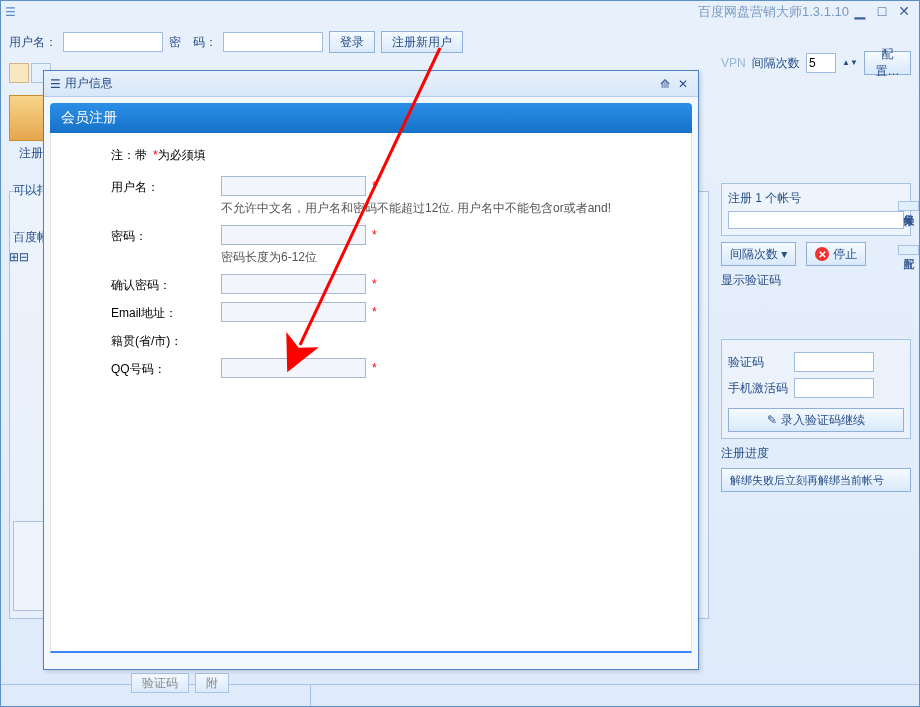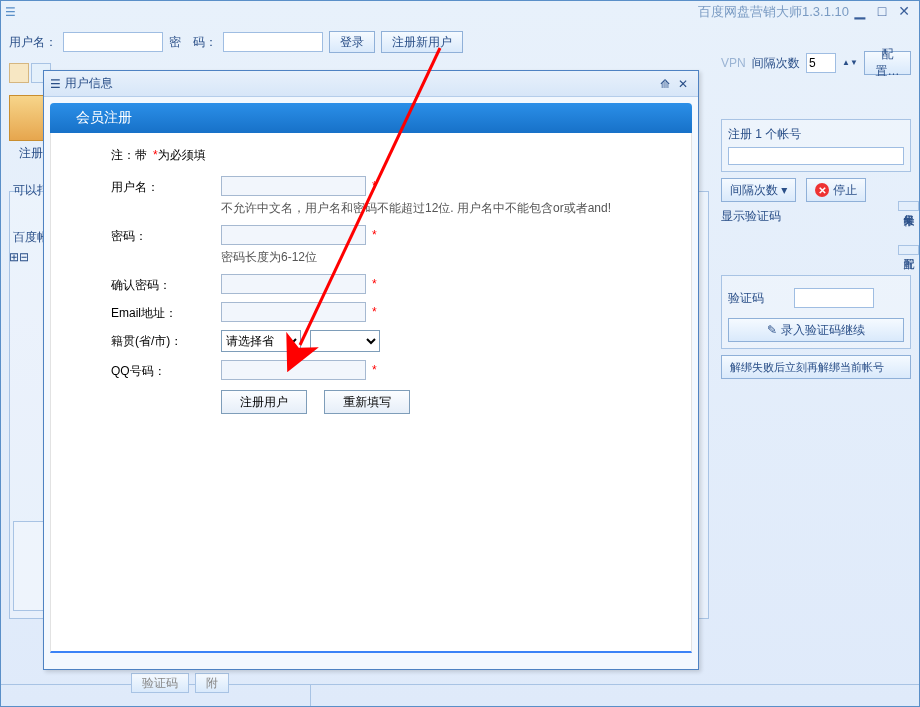--- a/index.html
+++ b/index.html
@@ -58,21 +58,21 @@
   display:flex; align-items:center; padding:0 6px; color:#2a4f88; font-size:13px;
   border-bottom:1px solid #b5cdea;
 }
 .dialog-title .sp { flex:1; }
 .dialog-title .x { width:18px; text-align:center; color:#2a4f88; cursor:default; }
 
 .dialog-body { padding: 6px; }
 
 .section-header {
   background:linear-gradient(#2b8fe8,#1771c8);
-  color:#fff; font-size:14px; padding:6px 26px;
+  color:#fff; font-size:14px; padding:6px 11px;
   border-top-left-radius:4px; border-top-right-radius:4px;
 }
 .form-area {
   background:#fff; padding: 14px 20px 40px 60px; min-height: 520px;
   border-left:1px solid #e2e2e2; border-right:1px solid #e2e2e2; border-bottom:2px solid #3b82f6;
 }
 .note-row { color:#000; margin-bottom:12px; }
 .note-row .star { color:#f00; }
 
 .frow { display:flex; align-items:flex-start; margin:8px 0; }
@@ -141,21 +141,21 @@
 
   <div class="right-panel">
     <div class="row">
       <span style="color:#9bb4d4;">VPN</span>
       <span class="lbl">间隔次数</span>
       <input type="text" style="width: 30px;" value="5">
       <span style="display:inline-flex;flex-direction:column;line-height:6px;font-size:8px;color:#2a4f88;">▲▼</span>
       <button class="btn">配置…</button>
     </div>
 
-    <div class="group-box" style="margin-top:44px;">
+    <div class="group-box" style="margin-top:108px;">
       <div style="color:#2a4f88;">注册 1 个帐号</div>
       <div style="height:18px;border:1px solid #9fbde2;background:#fff;margin-top:4px;"></div>
     </div>
 
     <div class="row" style="gap:10px;">
       <button class="btn">间隔次数 ▾</button>
       <button class="btn">
         <span class="stop-icon">✕</span>
         <span>停止</span>
       </button>
@@ -163,26 +163,33 @@
 
     <div class="row">
       <span>显示验证码</span>
     </div>
 
     <div class="group-box" style="margin-top:50px;">
       <div class="row">
           <span class="lbl">验证码</span>
           <input type="text" style="">
         </div>
+      <div class="row">
+          <span class="lbl">手机激活码</span>
+          <input type="text" style="">
+        </div>
       <button class="btn" style="width:100%;justify-content:center;margin-top:4px;">
         <span>✎</span>
         <span>录入验证码继续</span>
       </button>
     </div>
 
+    <div class="row">
+      <span>注册进度</span>
+    </div>
 
     <div style="">
       <button class="btn" style="width:100%;font-size:11px;">解绑失败后立刻再解绑当前帐号</button>
     </div>
   </div>
 
   <div class="side-tabs" style="right:0;top:200px;position:absolute;">
     <div class="vert-text">帐号采集</div>
     <div class="vert-text" style="margin-top:30px;">配置</div>
   </div>
@@ -242,42 +249,29 @@
 
       <div class="frow">
         <div class="flabel">Email地址：</div>
         <div class="fcontent">
           <input class="finput" type="text" style=""><span class="star">*</span>
         </div>
       </div>
 
       <div class="frow">
         <div class="flabel">籍贯(省/市)：</div>
-        <div class="fcontent">
-          <select class="fselect s1">
-            <option>请选择省</option>
-          </select>
-          <select class="fselect s2"><option></option></select>
-        </div>
       </div>
 
       <div class="frow">
         <div class="flabel">QQ号码：</div>
         <div class="fcontent">
           <input class="finput" type="text" style=""><span class="star">*</span>
         </div>
       </div>
 
-      <div class="frow" style="margin-top:10px;">
-        <div class="flabel"></div>
-        <div class="fcontent">
-          <button class="fbtn">注册用户</button>
-          <button class="fbtn" style="margin-left:14px;">重新填写</button>
-        </div>
-      </div>
 
     </div>
   </div>
 </div>
 
 <svg class="arrow-overlay" viewBox="0 0 920 707">
   <defs>
     <marker id="ah" markerWidth="12" markerHeight="12" refX="2" refY="6" orient="auto">
       <path d="M0,0 L12,6 L0,12 L3,6 Z" fill="#ff0000"></path>
     </marker>

